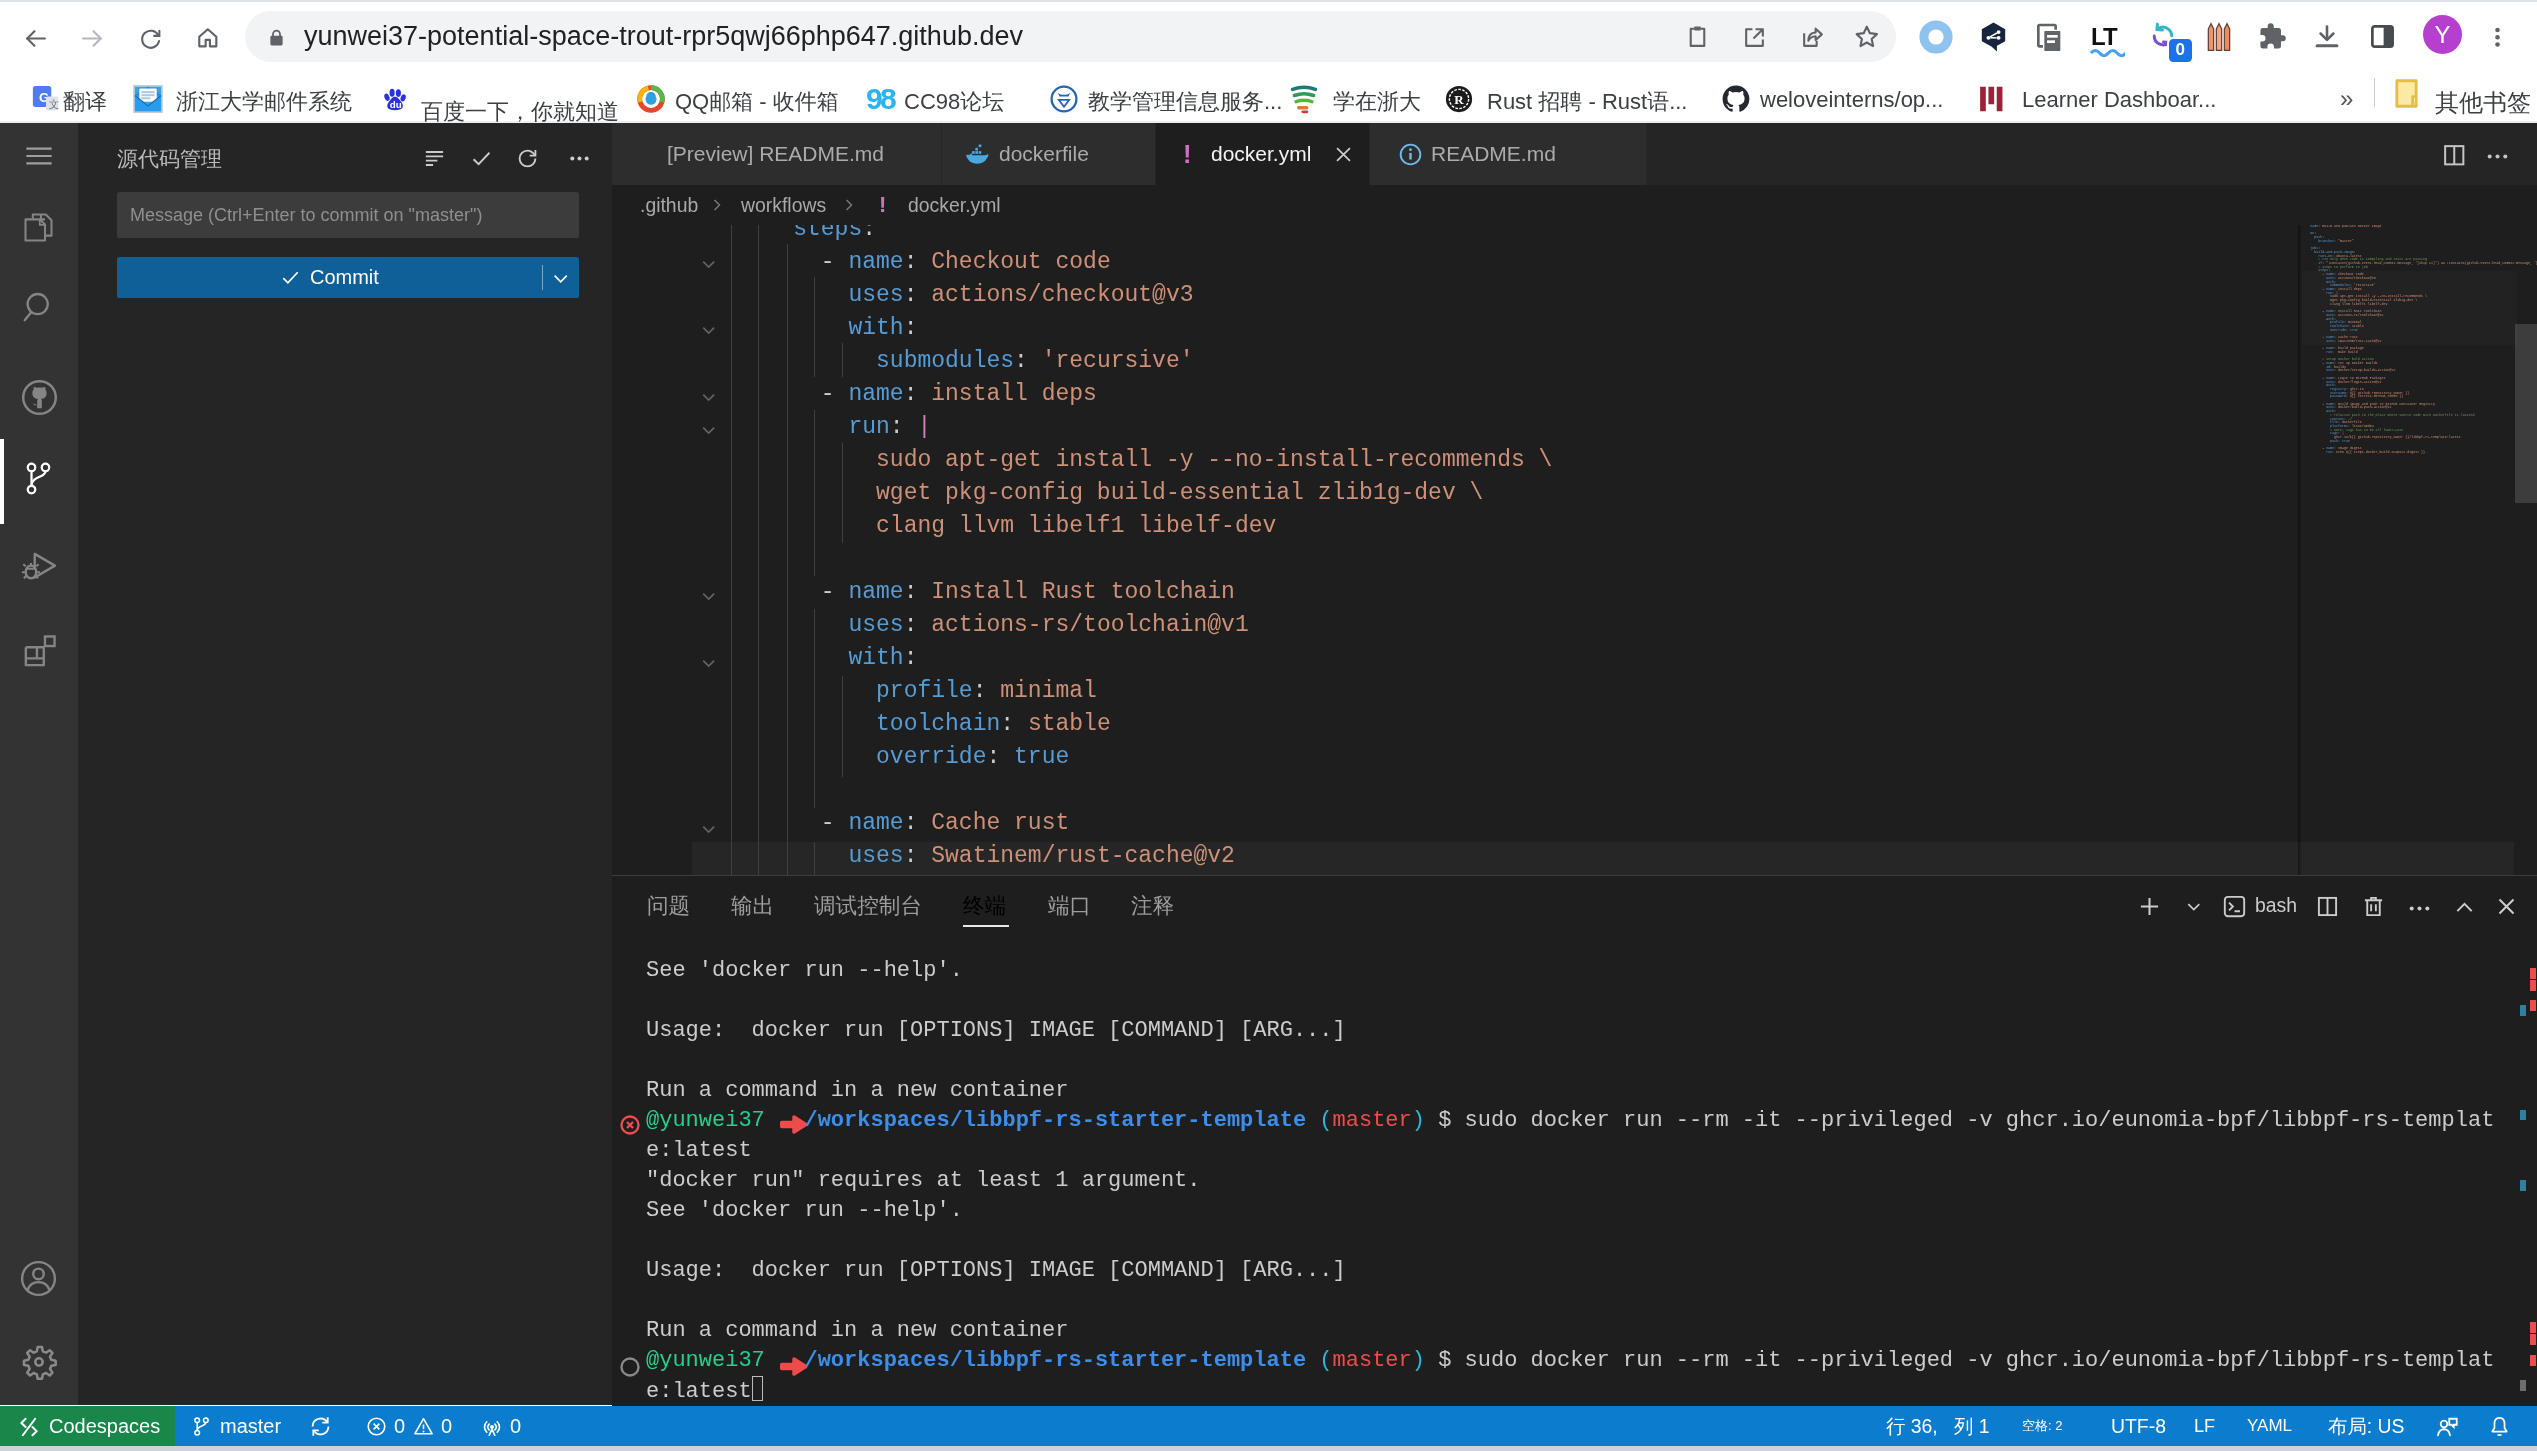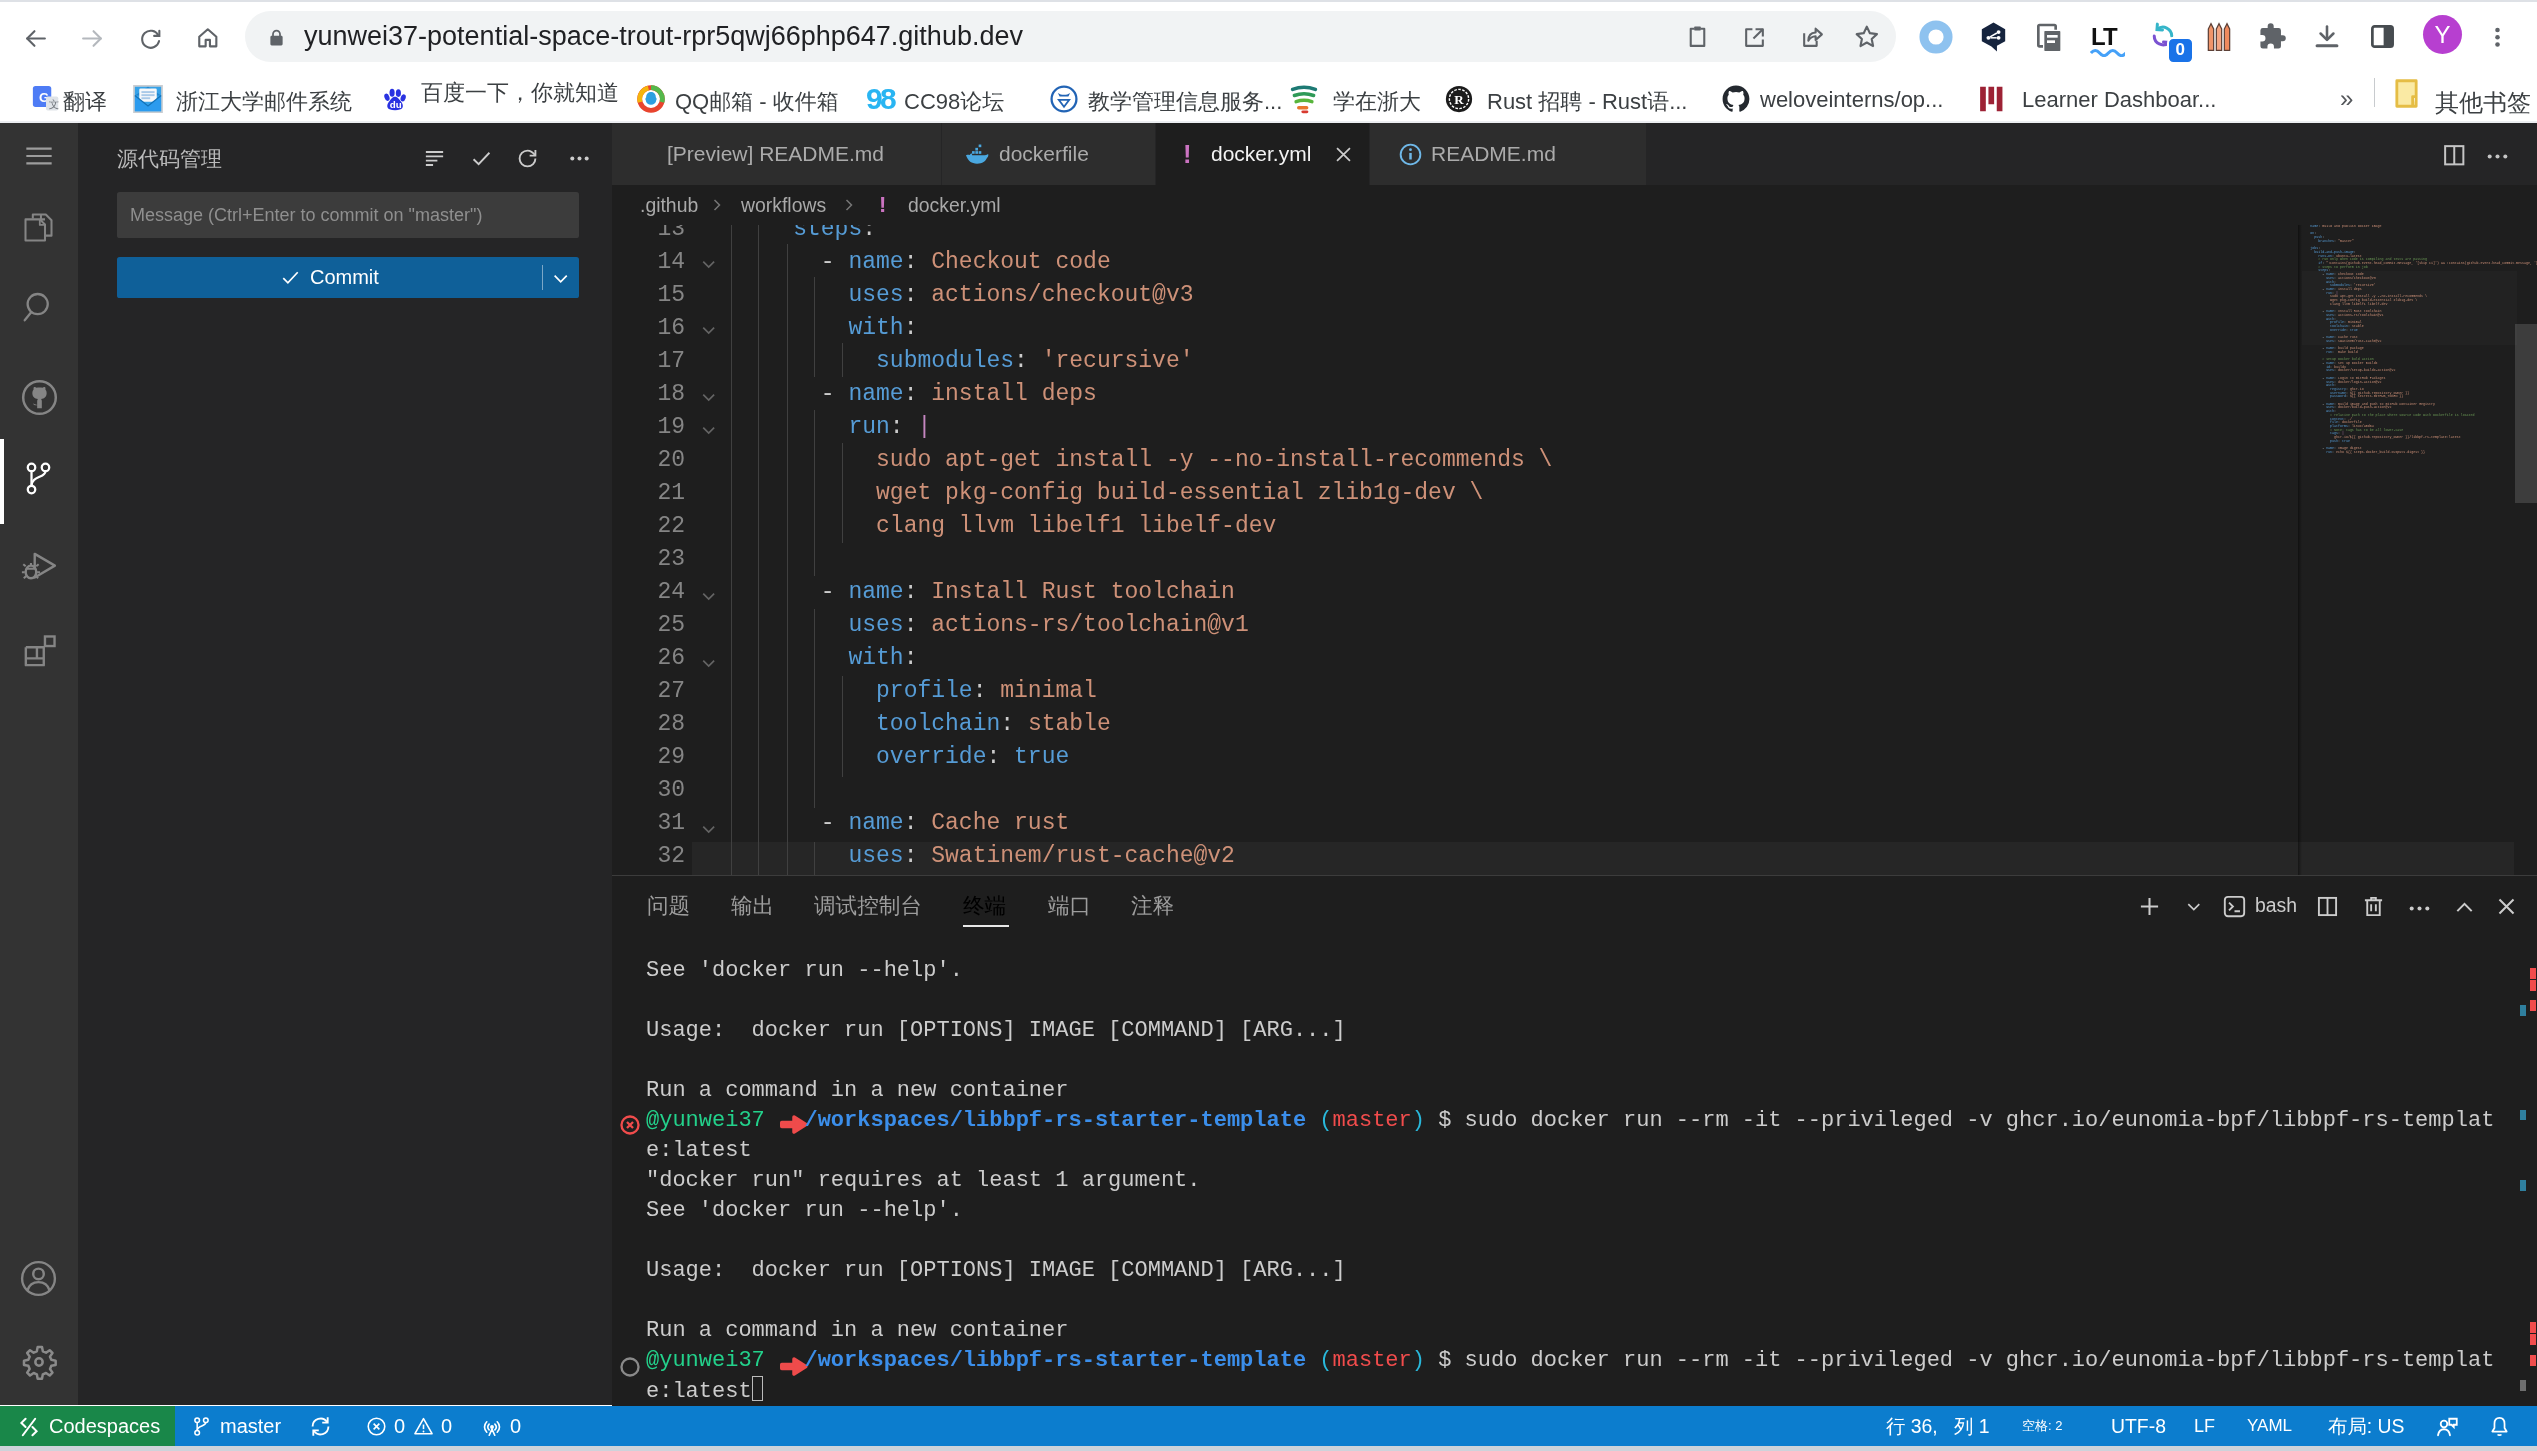--- a/index.html
+++ b/index.html
@@ -146,21 +146,21 @@
   <div class="abs" style="left:176px;top:12.3px;">浙江大学邮件系统</div>
 
   <svg class="abs" style="left:381px;top:9.7px;font-size:25px" width="28" height="28" viewBox="0 0 24 24" fill="#2932e1">
       <ellipse cx="5.1" cy="10.5" rx="2.1" ry="3.2" transform="rotate(-20 5.1 10.5)"></ellipse>
       <ellipse cx="9.5" cy="6.6" rx="2.2" ry="3.4"></ellipse>
       <ellipse cx="14.9" cy="6.9" rx="2.2" ry="3.3"></ellipse>
       <ellipse cx="19" cy="11" rx="2.1" ry="3.1" transform="rotate(20 19 11)"></ellipse>
       <path d="M 12 10 C 14.5 10 15.6 12.3 17.3 14.3 C 19 16.3 19.6 19.6 16.8 20.8 C 14 22 10 22 7.3 20.8 C 4.5 19.6 5.2 16.2 6.8 14.3 C 8.4 12.4 9.5 10 12 10 Z"></path>
       <text x="7.6" y="19.3" fill="#fff" font-size="8.4" font-weight="bold" font-family="Liberation Sans">du</text>
     </svg>
-  <div class="abs" style="left:421px;top:3px;">百度一下，你就知道</div>
+  <div class="abs" style="left:421px;top:22px;">百度一下，你就知道</div>
 
   <svg class="abs" style="left:637px;top:9.7px;" width="28" height="28" viewBox="0 0 32 32">
       <circle cx="16" cy="16" r="13" fill="none" stroke="#e8442e" stroke-width="5.5"></circle>
       <path d="M 16 3 A 13 13 0 0 1 28.5 19.5" fill="none" stroke="#54b84b" stroke-width="5.5"></path>
       <path d="M 13 3.4 A 13 13 0 0 0 3.6 19.5" fill="none" stroke="#f5b50d" stroke-width="5.5"></path>
       <path d="M 16 8 C 12 8 10.5 11 10.5 14 C 9.5 15 9.3 16.6 10 17.4 C 10.4 20.6 12.8 22.5 16 22.5 C 19.2 22.5 21.6 20.6 22 17.4 C 22.7 16.6 22.5 15 21.5 14 C 21.5 11 20 8 16 8 Z" fill="#2e9fe0"></path>
     </svg>
   <div class="abs" style="left:675px;top:12.3px;">QQ邮箱 - 收件箱</div>
 
   <div class="abs" style="left:866px;top:7px;width:32px;font-size:30px;font-weight:bold;color:#29b5f2;letter-spacing:-2.6px;">98</div>
@@ -354,40 +354,20 @@
   <div class="guide" style="left:119px;top:0;height:650px;"></div>
   <div class="guide" style="left:146px;top:0;height:650px;"></div>
   <div class="guide" style="left:175px;top:18.5px;height:631px;"></div>
   <div class="guide" style="left:202px;top:52px;height:100px;"></div>
   <div class="guide" style="left:202px;top:185px;height:166px;"></div>
   <div class="guide" style="left:202px;top:384px;height:199px;"></div>
   <div class="guide" style="left:202px;top:617px;height:33px;"></div>
   <div class="guide" style="left:230px;top:118px;height:34px;"></div>
   <div class="guide" style="left:230px;top:218px;height:100px;"></div>
   <div class="guide" style="left:230px;top:451px;height:101px;"></div>
-  <pre id="lnums">13
-14
-15
-16
-17
-18
-19
-20
-21
-22
-23
-24
-25
-26
-27
-28
-29
-30
-31
-32</pre>
   <pre id="code"><span class="k">    steps</span>:
       - <span class="k">name</span>: <span class="v">Checkout code</span>
         <span class="k">uses</span>: <span class="v">actions/checkout@v3</span>
         <span class="k">with</span>:
           <span class="k">submodules</span>: <span class="v">'recursive'</span>
       - <span class="k">name</span>: <span class="v">install deps</span>
         <span class="k">run</span>: <span class="bs">|</span>
           <span class="v">sudo apt-get install -y --no-install-recommends \</span>
           <span class="v">wget pkg-config build-essential zlib1g-dev \</span>
           <span class="v">clang llvm libelf1 libelf-dev</span>

